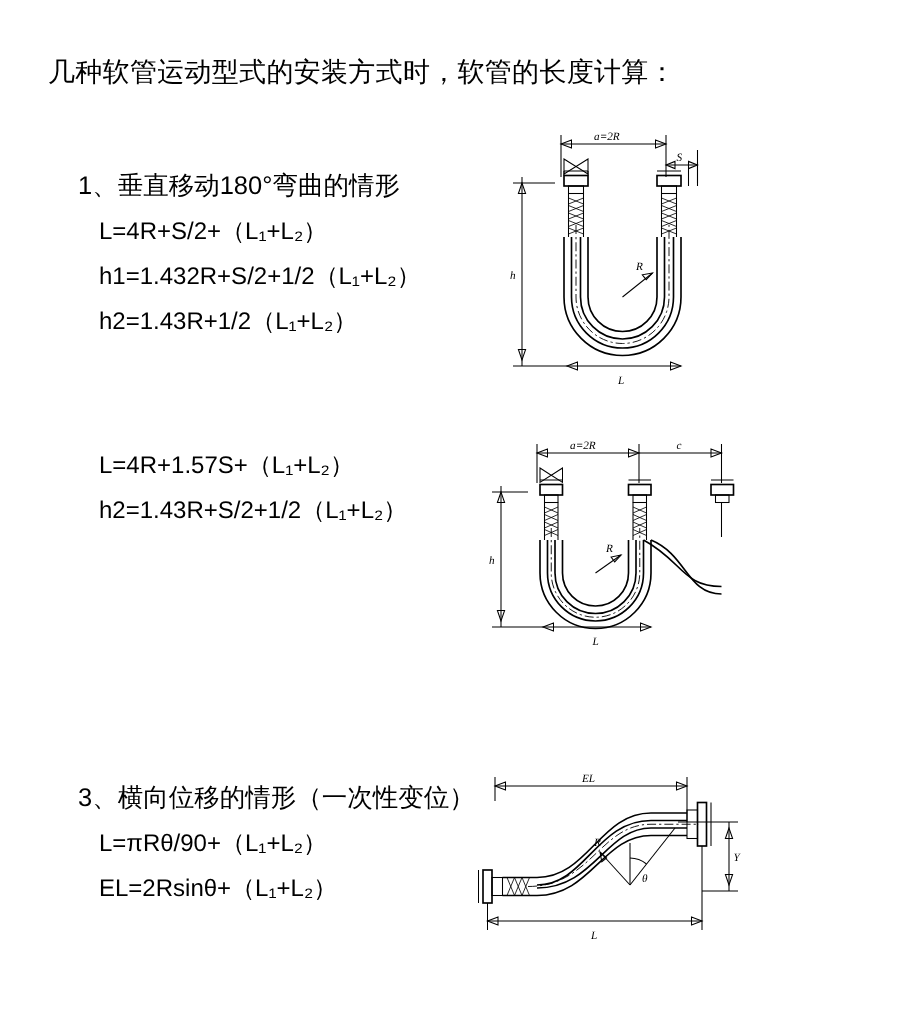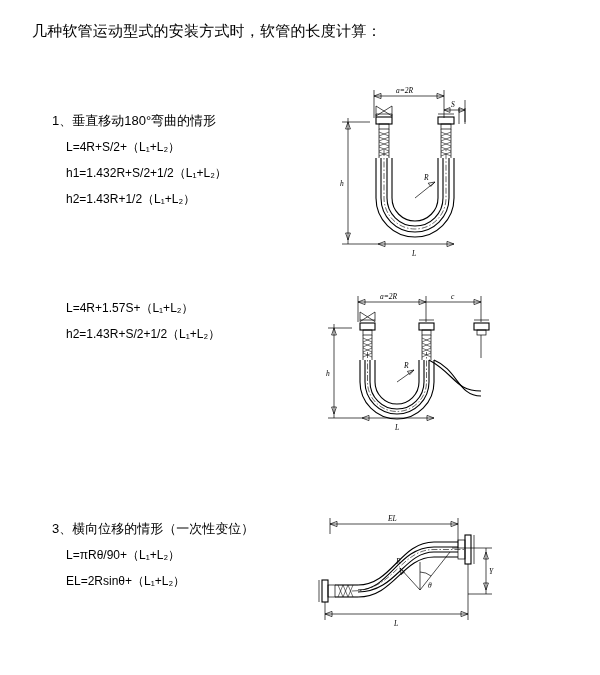--- a/index.html
+++ b/index.html
@@ -16,43 +16,43 @@
     overflow: hidden;
   }
   #page {
     position: relative;
     width: 600px;
     height: 675px;
   }
   .heading {
     position: absolute;
     left: 32px;
-    top: 22px;
-    font-size: 15px;
+    top: 36px;
+    font-size: 18px;
     letter-spacing: 0.2px;
     white-space: nowrap;
   }
   .case {
     position: absolute;
     left: 0;
     width: 600px;
   }
   .case-text {
     position: absolute;
     left: 52px;
     top: 0;
     width: 260px;
   }
   .case-title {
-    font-size: 13px;
+    font-size: 17px;
     white-space: nowrap;
     margin-bottom: 9px;
   }
   .case-formula {
-    font-size: 12px;
+    font-size: 16px;
     white-space: nowrap;
     margin-left: 14px;
     margin-bottom: 9px;
   }
   .fig {
     position: absolute;
   }
   svg { display: block; }
   .ln { stroke: #000; fill: none; }
   .thin { stroke-width: 0.7; }

